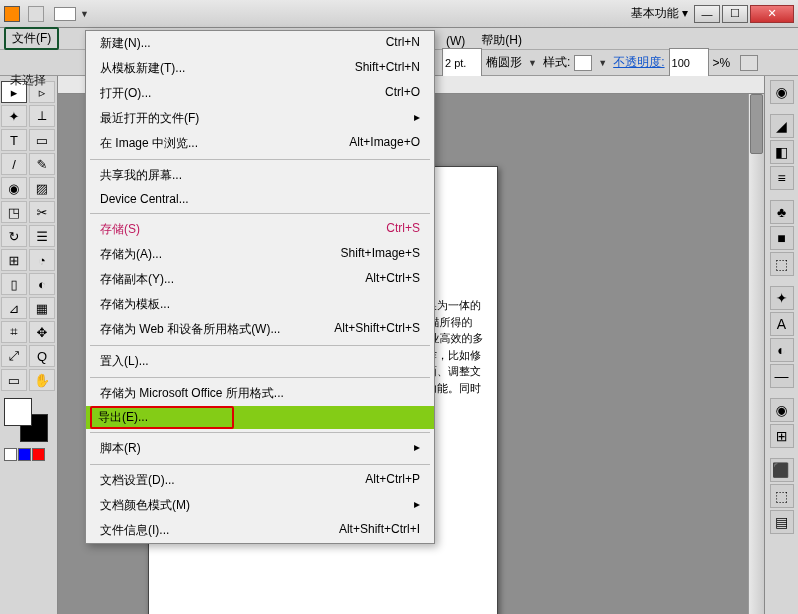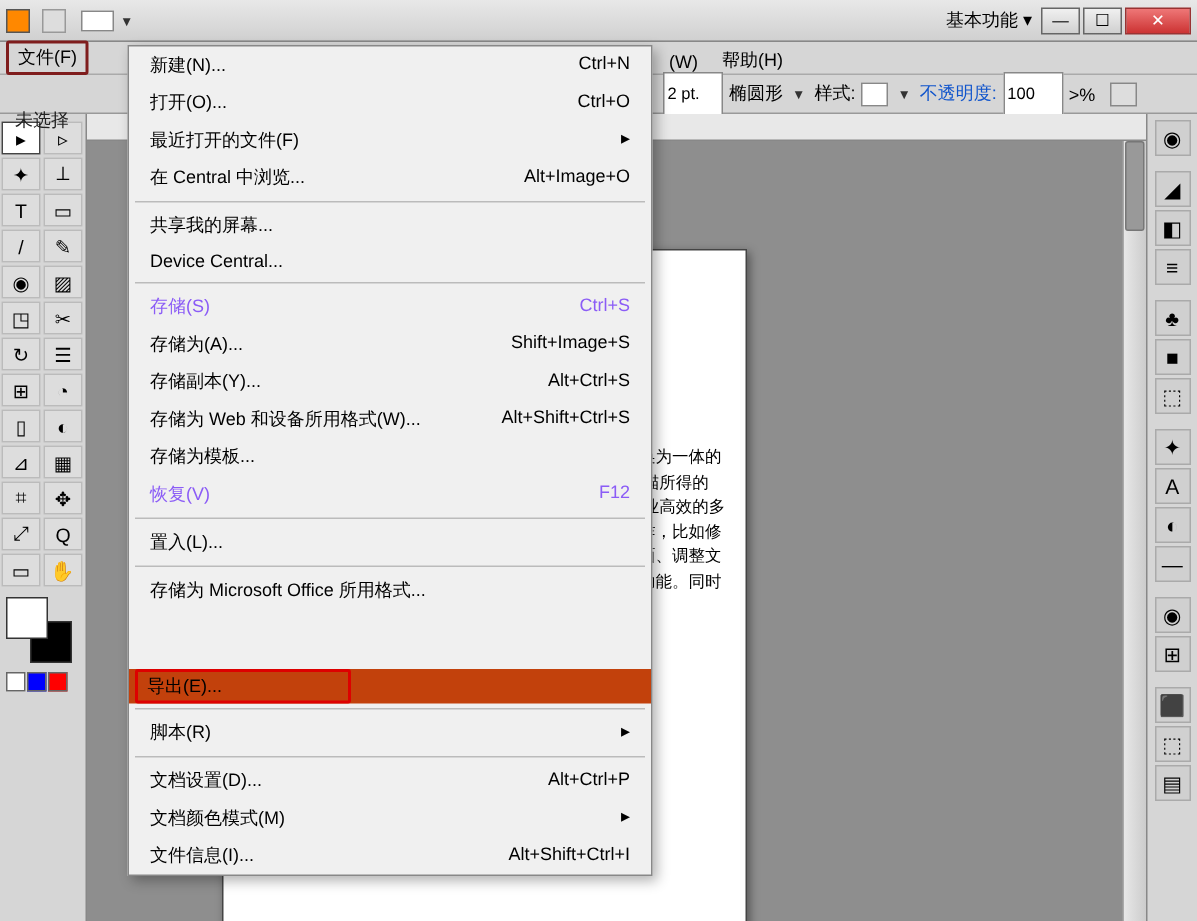--- a/index.html
+++ b/index.html
@@ -9,21 +9,21 @@
 .doc-tab {width:16px;height:16px;background:#ddd;border:1px solid #999;margin-right:10px;}
 .sel-icon{width:22px;height:14px;border:1px solid #888;background:#fff;margin-right:4px;}
 .chev{font-size:9px;color:#333;}
 .spacer { flex: 1; }
 .workspace-label { padding: 2px 6px; font-size: 12px; }
 .win-btns { display:flex; gap:2px; }
 .win-btn { width:26px; height:18px; border:1px solid #666; display:flex;align-items:center;justify-content:center;background:linear-gradient(#f0f0f0,#d0d0d0);font-size:11px;}
 .win-btn.close{background:linear-gradient(#e77,#c33);color:#fff;border-color:#933;width:44px;}
 .menubar { height:22px; background:#d6d6d6; display:flex; align-items:center; border-bottom:1px solid #aaa; padding-left:4px;}
 .menu-item{padding:3px 8px;cursor:default;}
-.menu-item.hilit{border:2px solid #7f1d1d;border-radius:2px;padding:1px 6px;text-align:right;}
+.menu-item.hilit{border:2px solid #14532d;border-radius:2px;padding:1px 6px;text-align:right;}
 .visible-menu{position:absolute;left:438px;top:29px;display:flex;align-items:center;}
 .optionsbar{height:26px;background:#d6d6d6;display:flex;align-items:center;padding-left:8px;border-bottom:1px solid #999;gap:4px;font-size:12px;}
 .optionsbar input[type=text]{width:40px;height:30px;font-size:11px;border:1px solid #888;padding:0 2px;}
 .droparrow{font-size:9px;color:#333;padding:0 2px;}
 .main{display:flex;height:calc(100% - 76px);}
 .toolbox{width:58px;background:#d6d6d6;border-right:1px solid #888;padding-top:4px;}
 .tool-row{display:flex;}
 .tool{width:26px;height:22px;border:1px solid #bbb;margin:1px;display:flex;align-items:center;justify-content:center;font-size:13px;background:#ddd;}
 .tool.sel{background:#fff;border-color:#444;}
 .color-sw{width:44px;height:44px;margin:6px 4px;position:relative;}
@@ -34,27 +34,27 @@
 .canvas-area{flex:1;background:#8e8e8e;position:relative;overflow:hidden;}
 .ruler-h{height:18px;background:#e8e8e8;border-bottom:1px solid #888;}
 .doc-page{position:absolute;left:90px;top:90px;width:350px;height:480px;background:#fff;box-shadow:2px 2px 6px rgba(0,0,0,0.4);border:1px solid #444;padding:130px 12px 12px 24px;font-size:11px;line-height:1.5;color:#000;}
 .vscroll{position:absolute;right:0;top:18px;bottom:0;width:16px;background:linear-gradient(90deg,#e8e8e8,#ccc);border-left:1px solid #999;}
 .vthumb{position:absolute;top:0;left:1px;right:1px;height:60px;background:#999;border:1px solid #777;border-radius:2px;}
 .panels{width:34px;background:#d6d6d6;border-left:1px solid #888;display:flex;flex-direction:column;align-items:center;padding-top:4px;gap:2px;}
 .panel-icon{width:24px;height:24px;border:1px solid #aaa;background:#d0d0d0;display:flex;align-items:center;justify-content:center;font-size:14px;}
 .panel-sep{height:6px;}
 .dropdown{position:absolute;left:85px;top:30px;width:350px;background:#f0f0f0;border:1px solid #888;box-shadow:3px 3px 8px rgba(0,0,0,0.3);z-index:100;}
 .dd-item{display:flex;justify-content:space-between;padding:4px 14px;font-size:12px;cursor:default;}
-.dd-item.disabled{color:#8b5cf6;}
-.dd-item.hover{background:#c2410c;margin-top:40px;}
+.dd-item.disabled{color:#be185d;}
+.dd-item.hover{background:#84cc16;}
 .dd-item.callout{position:relative;padding:3px 12px;}
 .dd-item.callout::after{content:"";position:absolute;left:4px;top:0;right:200px;bottom:0;border:2px solid #d00;border-radius:2px;pointer-events:none;}
 .dd-sep{height:1px;background:#bbb;margin:3px 4px;}
 .noselect-label{position:absolute;left:10px;top:72px;font-size:12px;color:#222;}
-.link-blue{color:#15c;}
+.link-blue{color:#15c;text-decoration:underline;}
 </style>
 </head>
 <body>
 
 <div class="titlebar">
   <div class="app-icon"></div>
   <div class="doc-tab"></div>
   <div class="sel-icon"></div>
   <span class="chev">▼</span>
   <div class="spacer"></div>
@@ -187,29 +187,33 @@
       <div class="panel-icon">▤</div>
     </div>
 </div>
 
 <div class="dropdown" id="dropdown">
     <div class="dd-item">
       <span>新建(N)...</span>
       <span>Ctrl+N</span>
     </div>
     <div class="dd-item">
+      <span>从模板新建(T)...</span>
+      <span>Shift+Ctrl+N</span>
+    </div>
+    <div class="dd-item">
       <span>打开(O)...</span>
       <span>Ctrl+O</span>
     </div>
     <div class="dd-item">
       <span>最近打开的文件(F)</span>
       <span>▸</span>
     </div>
     <div class="dd-item">
-      <span>在 Central 中浏览...</span>
+      <span>在 Image 中浏览...</span>
       <span>Alt+Image+O</span>
     </div>
     <div class="dd-sep"></div>
     <div class="dd-item">
       <span>共享我的屏幕...</span>
       <span></span>
     </div>
     <div class="dd-item">
       <span>Device Central...</span>
       <span></span>
@@ -221,31 +225,27 @@
     </div>
     <div class="dd-item">
       <span>存储为(A)...</span>
       <span>Shift+Image+S</span>
     </div>
     <div class="dd-item">
       <span>存储副本(Y)...</span>
       <span>Alt+Ctrl+S</span>
     </div>
     <div class="dd-item">
+      <span>存储为模板...</span>
+      <span></span>
+    </div>
+    <div class="dd-item">
       <span>存储为 Web 和设备所用格式(W)...</span>
       <span>Alt+Shift+Ctrl+S</span>
     </div>
-    <div class="dd-item">
-      <span>存储为模板...</span>
-      <span></span>
-    </div>
-    <div class="dd-item disabled">
-      <span>恢复(V)</span>
-      <span>F12</span>
-    </div>
     <div class="dd-sep"></div>
     <div class="dd-item">
       <span>置入(L)...</span>
       <span></span>
     </div>
     <div class="dd-sep"></div>
     <div class="dd-item">
       <span>存储为 Microsoft Office 所用格式...</span>
       <span></span>
     </div>

